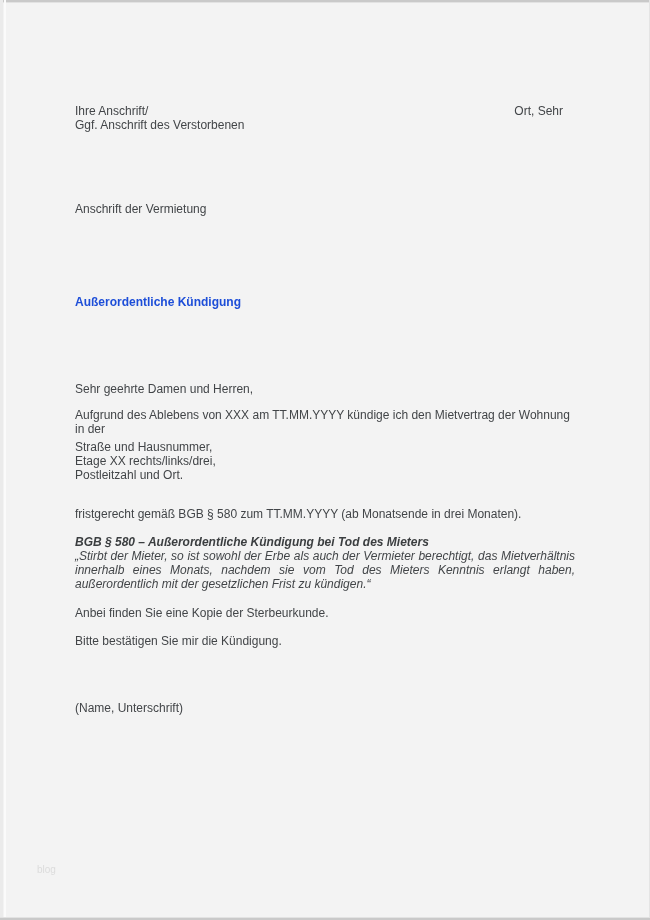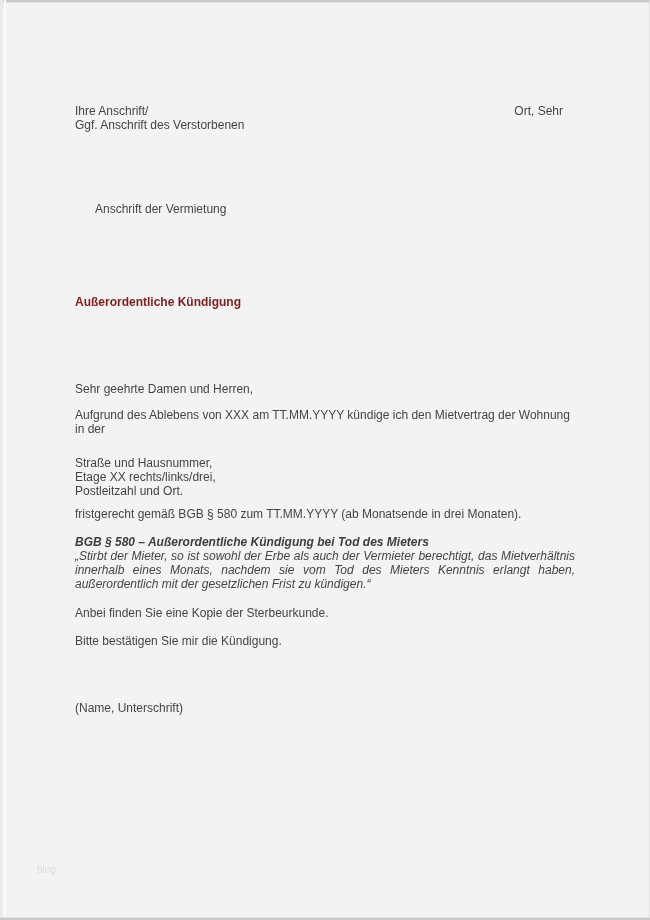--- a/index.html
+++ b/index.html
@@ -22,25 +22,25 @@
   .edge-left   { position: absolute; top: 0; left: 0; width: 3px; height: 920px; background: #ebebeb; }
   .edge-left-line { position: absolute; top: 0; left: 4px; width: 2px; height: 920px; background: #fbfbfb; }
   .edge-right  { position: absolute; top: 0; right: 0; width: 1px; height: 920px; background: #e4e4e4; }
 
   .letter { position: absolute; inset: 0; font-size: 12px; line-height: 14px; padding-left: 44px; }
 
   .block { position: absolute; left: 75px; width: 500px; }
 
   .sender-block    { top: 104px; }
   .date-block      { top: 104px; left: auto; right: 87px; width: auto; text-align: right; }
-  .recipient-block { top: 202px; margin-left: 20px; }
-  .subject-block   { top: 295px; font-weight: bold; color: #7f1d1d; }
+  .recipient-block { top: 202px; }
+  .subject-block   { top: 295px; font-weight: bold; color: #1d4ed8; }
   .salutation-block{ top: 382px; }
   .intro-block     { top: 408px; }
-  .address-block   { top: 456px; }
+  .address-block   { top: 440px; }
   .deadline-block  { top: 507px; }
   .law-block       { top: 535px; font-style: italic; }
   .law-heading     { font-weight: bold; color: #3b3e40; }
   .law-quote       { text-align: justify; }
   .attachment-block{ top: 606px; }
   .confirm-block   { top: 634px; }
   .closing-block   { top: 671px; }
   .signature-block { top: 701px; }
 
   .watermark {

